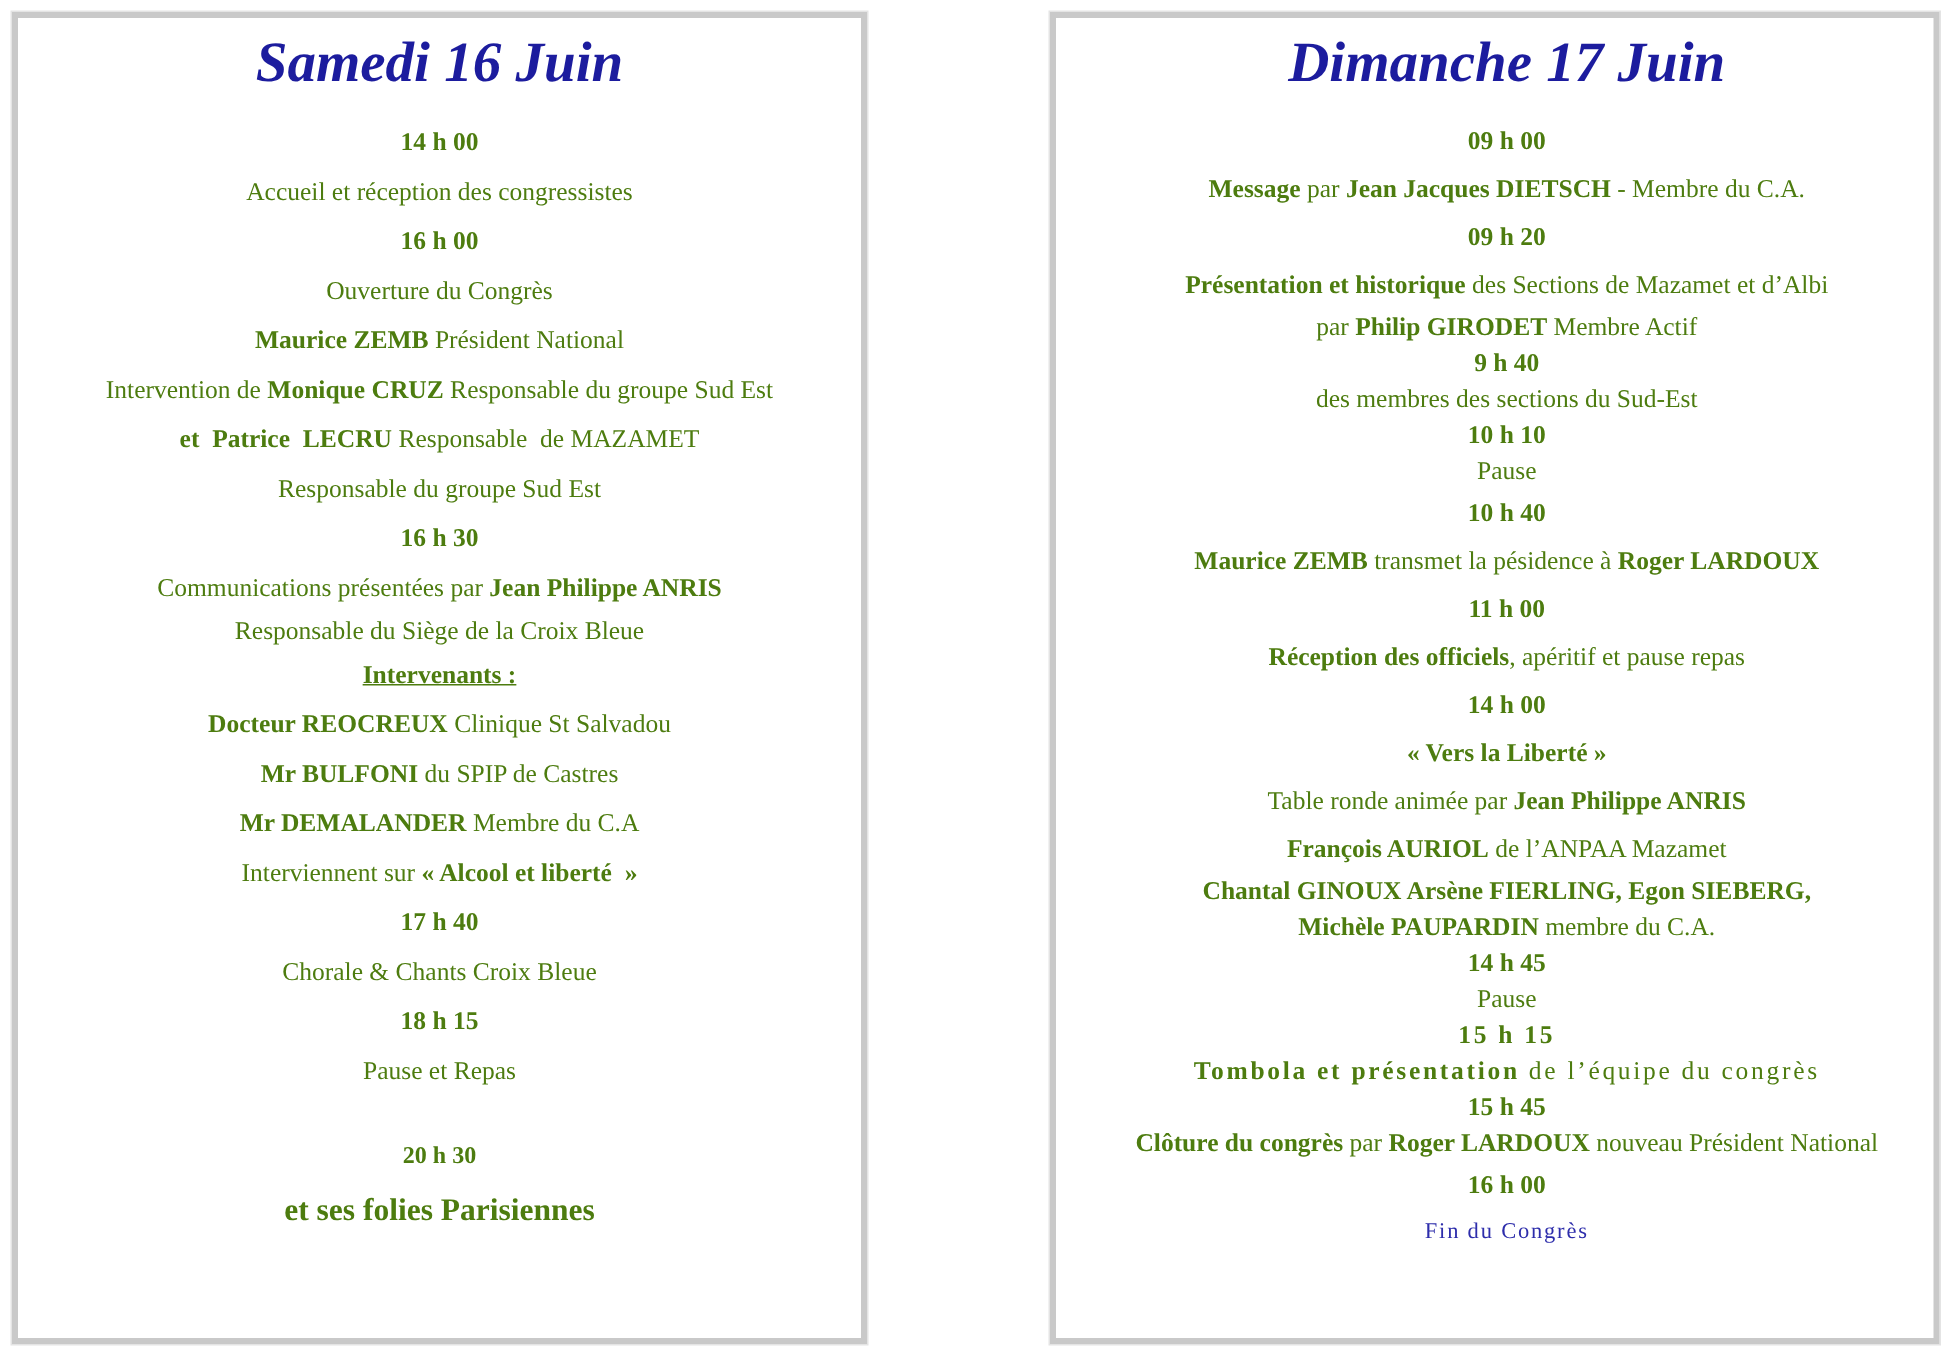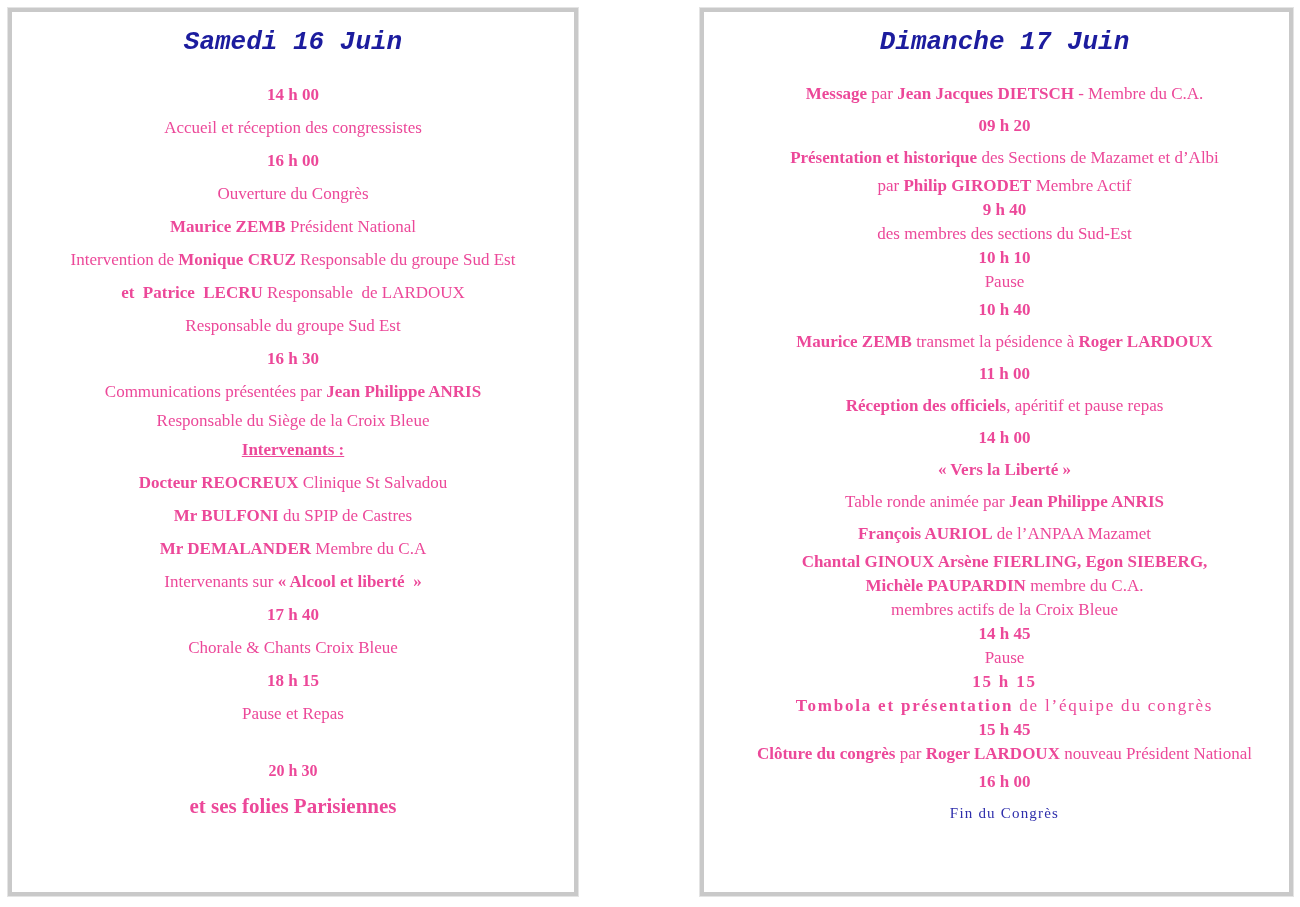--- a/index.html
+++ b/index.html
@@ -24,33 +24,32 @@
     border: 4px solid #c9c9c9;
     box-shadow: 0 0 0 1px #e4e4e4;
     text-align: center;
     overflow: hidden;
   }
   .page--left  { left: 8px;   width: 570px; }
   .page--right { left: 700px; width: 593px; padding-left: 16px; }
 
   .page-title {
     margin-top: 10px;
-    font-size: 26px;
+    font-size: 38px;
     line-height: 40px;
     font-weight: 700;
     font-style: italic;
     color: #1c1c9e;
-    font-family: Liberation Mono, monospace;
   }
   .lines { margin-top: 16px; }
 
   .line {
     font-size: 17px;
     line-height: 33px;
-    color: #ec4899;
+    color: #4d7c0f;
     white-space: pre-wrap;
   }
   .page--right .line { line-height: 32px; }
   .line.tight { line-height: 25px; }
   .page--right .line.tight { line-height: 24px; }
 
   .line.time { font-weight: 700; }
   .b { font-weight: 700; }
   .u { text-decoration: underline; }
 
@@ -72,61 +71,61 @@
 
   <div class="page page--left">
     <div class="page-title" style="color: rgb(28, 28, 158);">Samedi 16 Juin</div>
     <div class="lines">
         <div class="line time"><span class="b">14 h 00</span></div>
         <div class="line text"><span>Accueil et réception des congressistes</span></div>
         <div class="line time"><span class="b">16 h 00</span></div>
         <div class="line text"><span>Ouverture du Congrès</span></div>
         <div class="line text"><span class="b">Maurice ZEMB</span><span> Président National</span></div>
         <div class="line text"><span>Intervention de </span><span class="b">Monique CRUZ</span><span> Responsable du groupe Sud Est</span></div>
-        <div class="line text"><span class="b">et  Patrice  LECRU</span><span> Responsable  de LARDOUX</span></div>
+        <div class="line text"><span class="b">et  Patrice  LECRU</span><span> Responsable  de MAZAMET</span></div>
         <div class="line text"><span>Responsable du groupe Sud Est</span></div>
         <div class="line time"><span class="b">16 h 30</span></div>
         <div class="line text"><span>Communications présentées par </span><span class="b">Jean Philippe ANRIS</span></div>
         <div class="line text tight"><span>Responsable du Siège de la Croix Bleue</span></div>
         <div class="line time"><span class="b u">Intervenants :</span></div>
         <div class="line text"><span class="b">Docteur REOCREUX</span><span> Clinique St Salvadou</span></div>
         <div class="line text"><span class="b">Mr BULFONI</span><span> du SPIP de Castres</span></div>
         <div class="line text"><span class="b">Mr DEMALANDER</span><span> Membre du C.A</span></div>
-        <div class="line text"><span>Intervenants sur </span><span class="b">« Alcool et liberté  »</span></div>
+        <div class="line text"><span>Interviennent sur </span><span class="b">« Alcool et liberté  »</span></div>
         <div class="line time"><span class="b">17 h 40</span></div>
         <div class="line text"><span>Chorale &amp; Chants Croix Bleue</span></div>
         <div class="line time"><span class="b">18 h 15</span></div>
         <div class="line text"><span>Pause et Repas</span></div>
         <div class="line time small gap-before"><span class="b">20 h 30</span></div>
         <div class="line big"><span class="b">et ses folies Parisiennes</span></div>
       </div>
   </div>
 
   <div class="page page--right">
     <div class="page-title" style="color: rgb(28, 28, 158);">Dimanche 17 Juin</div>
     <div class="lines">
+        <div class="line time"><span class="b">09 h 00</span></div>
         <div class="line text"><span class="b">Message</span><span> par </span><span class="b">Jean Jacques DIETSCH</span><span> - Membre du C.A.</span></div>
         <div class="line time"><span class="b">09 h 20</span></div>
         <div class="line text"><span class="b">Présentation et historique</span><span> des Sections de Mazamet et d’Albi</span></div>
         <div class="line text tight"><span>par </span><span class="b">Philip GIRODET</span><span> Membre Actif</span></div>
         <div class="line time tight"><span class="b">9 h 40</span></div>
         <div class="line text tight"><span>des membres des sections du Sud-Est</span></div>
         <div class="line time tight"><span class="b">10 h 10</span></div>
         <div class="line text tight"><span>Pause</span></div>
         <div class="line time"><span class="b">10 h 40</span></div>
         <div class="line text"><span class="b">Maurice ZEMB</span><span> transmet la pésidence à </span><span class="b">Roger LARDOUX</span></div>
         <div class="line time"><span class="b">11 h 00</span></div>
         <div class="line text"><span class="b">Réception des officiels</span><span>, apéritif et pause repas</span></div>
         <div class="line time"><span class="b">14 h 00</span></div>
         <div class="line text"><span class="b">« Vers la Liberté »</span></div>
         <div class="line text"><span>Table ronde animée par </span><span class="b">Jean Philippe ANRIS</span></div>
         <div class="line text"><span class="b">François AURIOL</span><span> de l’ANPAA Mazamet</span></div>
         <div class="line text tight"><span class="b">Chantal GINOUX Arsène FIERLING, Egon SIEBERG,</span></div>
         <div class="line text tight"><span class="b">Michèle PAUPARDIN</span><span> membre du C.A.</span></div>
-        <div class="line text tight"><span>membres actifs de la Croix Bleue</span></div>
         <div class="line time tight"><span class="b">14 h 45</span></div>
         <div class="line text tight"><span>Pause</span></div>
         <div class="line time tight spaced"><span class="b">15 h 15</span></div>
         <div class="line text tight spaced"><span class="b">Tombola et présentation</span><span> de l’équipe du congrès</span></div>
         <div class="line time tight"><span class="b">15 h 45</span></div>
         <div class="line text tight"><span class="b">Clôture du congrès</span><span> par </span><span class="b">Roger LARDOUX</span><span> nouveau Président National</span></div>
         <div class="line time"><span class="b">16 h 00</span></div>
         <div class="line fin" style="color: rgb(45, 45, 171);"><span>Fin du Congrès</span></div>
       </div>
   </div>

